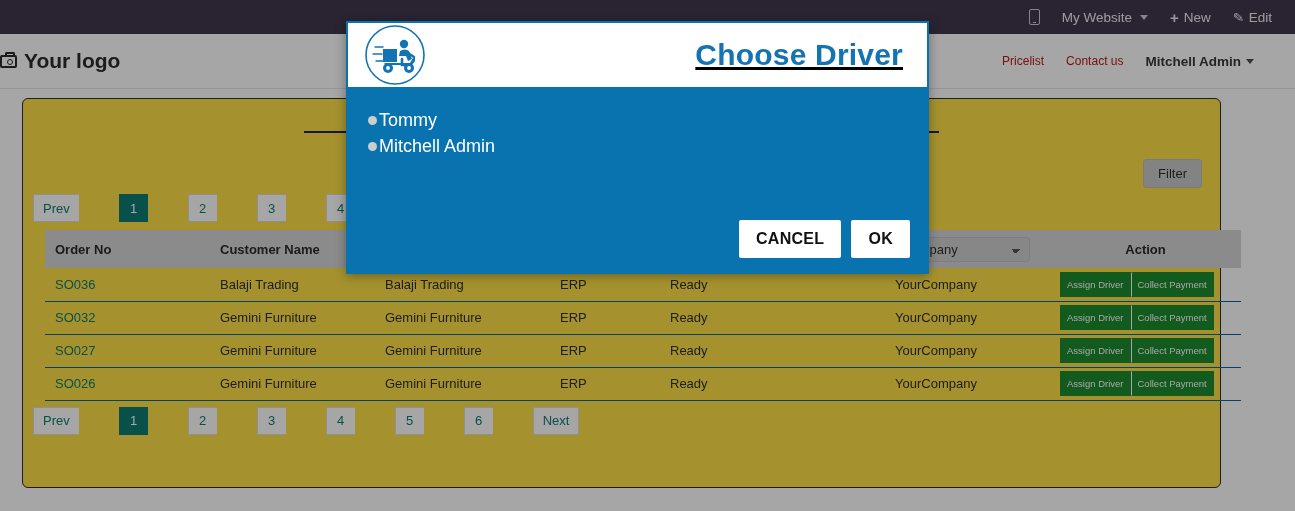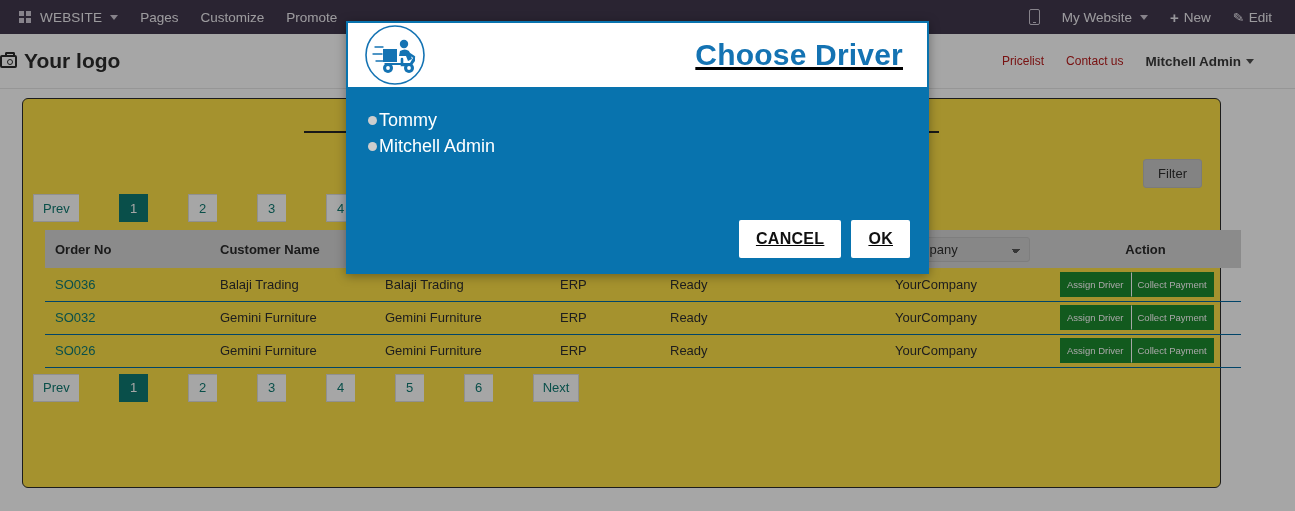--- a/index.html
+++ b/index.html
@@ -156,54 +156,33 @@
     margin-left: auto; font-size: 30px; font-weight: 700; color: #1473b3; letter-spacing: .2px;
   }
   #modal-body { padding: 23px 0 0 20px; }
   .radio-row { display: flex; align-items: center; margin-bottom: 5px; }
   .radio-dot {
     width: 9px; height: 9px; border-radius: 50%; background: #cdcdcd;
     flex: 0 0 9px; margin-right: 2px;
   }
   .radio-label { color: #ffffff; font-size: 18px; }
   #modal-footer {
-    position: absolute; bottom: 14px; right: 17px; display: flex; gap: 10px; align-items: center; text-decoration: underline;
+    position: absolute; bottom: 14px; right: 17px; display: flex; gap: 10px; align-items: center;
   }
   .modal-btn {
     background: #ffffff; color: #111111; border: none; border-radius: 2px;
     font-size: 16px; font-weight: 700; padding: 10px 17px; letter-spacing: .3px;
   }
 </style>
 </head>
 <body>
 
 <div id="page-scrim">
 
   <div id="topbar">
-    <div class="left">
-      <div class="tb-item tb-brand">
-        <span class="grid-icon">
-            <i></i>
-            <i></i>
-            <i></i>
-            <i></i>
-          </span>
-        <span>WEBSITE</span>
-        <span class="caret"></span>
-      </div>
-      <div class="tb-item">
-        <span>Pages</span>
-      </div>
-      <div class="tb-item">
-        <span>Customize</span>
-      </div>
-      <div class="tb-item">
-        <span>Promote</span>
-      </div>
-    </div>
     <div class="right">
       <div class="tb-item">
         <span class="phone-icon"></span>
       </div>
       <div class="tb-item">
         <span>My Website</span>
         <span class="caret"></span>
       </div>
       <div class="tb-item">
         <span class="plus-icon">+</span>
@@ -302,33 +281,47 @@
           <td>Ready</td>
           <td>YourCompany</td>
           <td>
               <div class="act-group">
             <button class="act-btn">Assign Driver</button>
             <button class="act-btn">Collect Payment</button>
           </div>
             </td>
         </tr>
         <tr>
-          <td><a class="order-link">SO026</a></td>
+          <td><a class="order-link">SO027</a></td>
           <td>Gemini Furniture</td>
           <td>Gemini Furniture</td>
           <td>ERP</td>
           <td>Ready</td>
           <td>YourCompany</td>
           <td>
               <div class="act-group">
             <button class="act-btn">Assign Driver</button>
             <button class="act-btn">Collect Payment</button>
           </div>
             </td>
         </tr>
+        <tr>
+          <td><a class="order-link">SO026</a></td>
+          <td>Gemini Furniture</td>
+          <td>Gemini Furniture</td>
+          <td>ERP</td>
+          <td>Ready</td>
+          <td>YourCompany</td>
+          <td>
+              <div class="act-group">
+            <button class="act-btn">Assign Driver</button>
+            <button class="act-btn">Collect Payment</button>
+          </div>
+            </td>
+        </tr>
       </tbody>
     </table>
 
     <div class="pager">
       <div class="pg">Prev</div>
       <div class="pg active">1</div>
       <div class="pg">2</div>
       <div class="pg">3</div>
       <div class="pg">4</div>
       <div class="pg">5</div>

